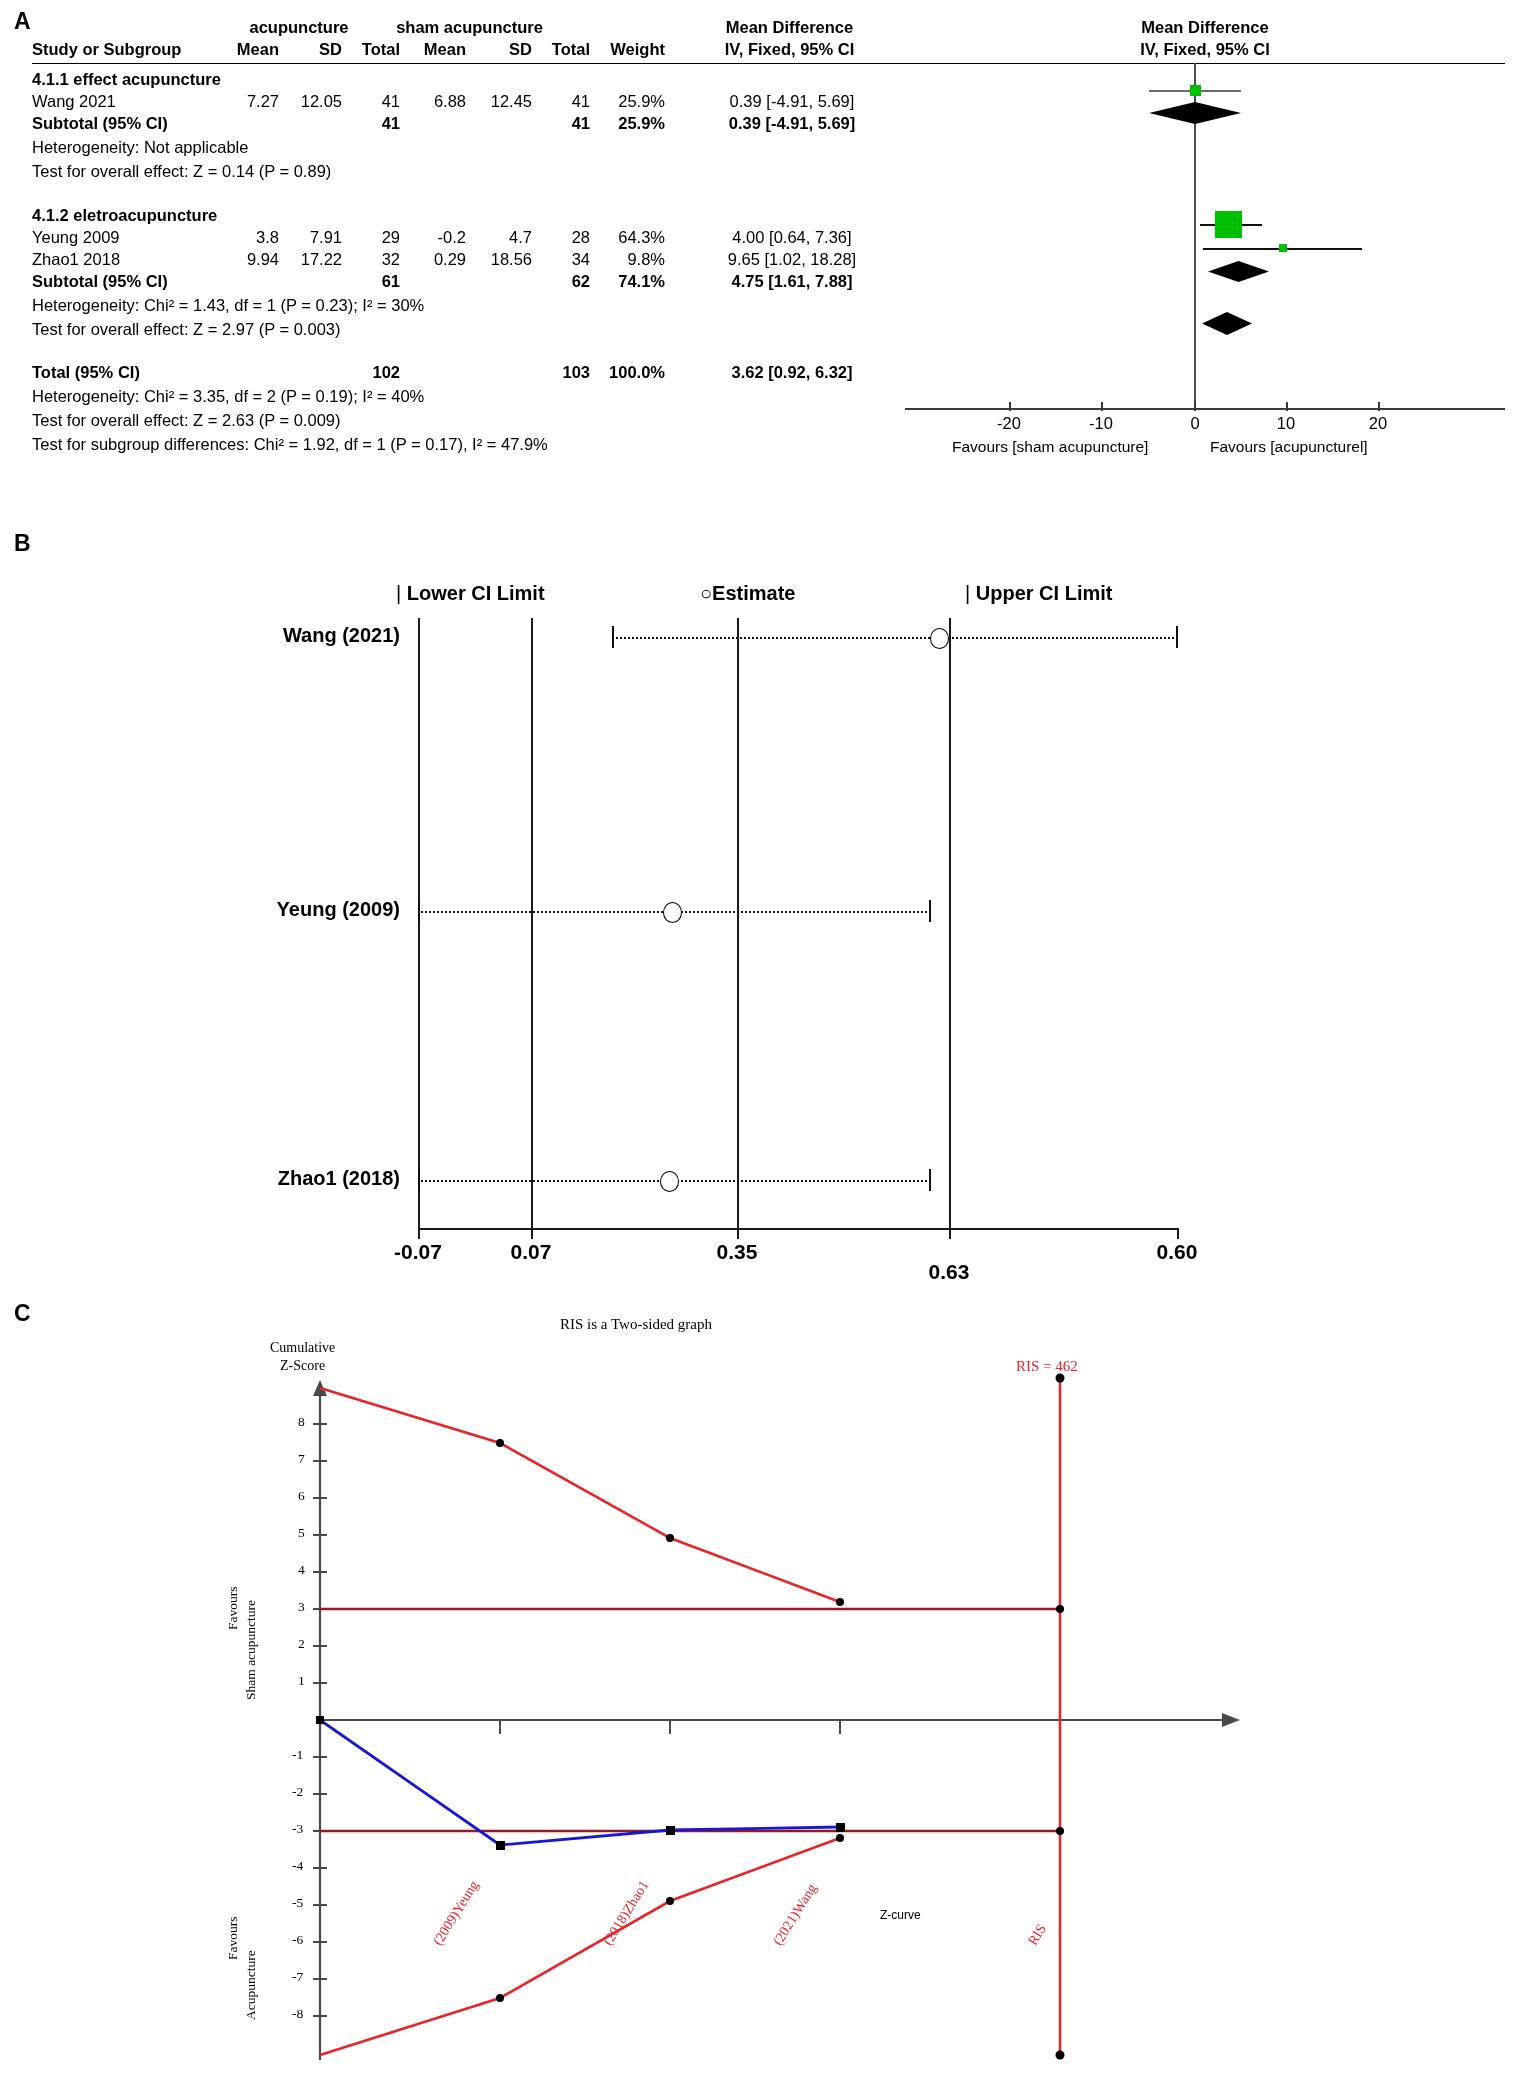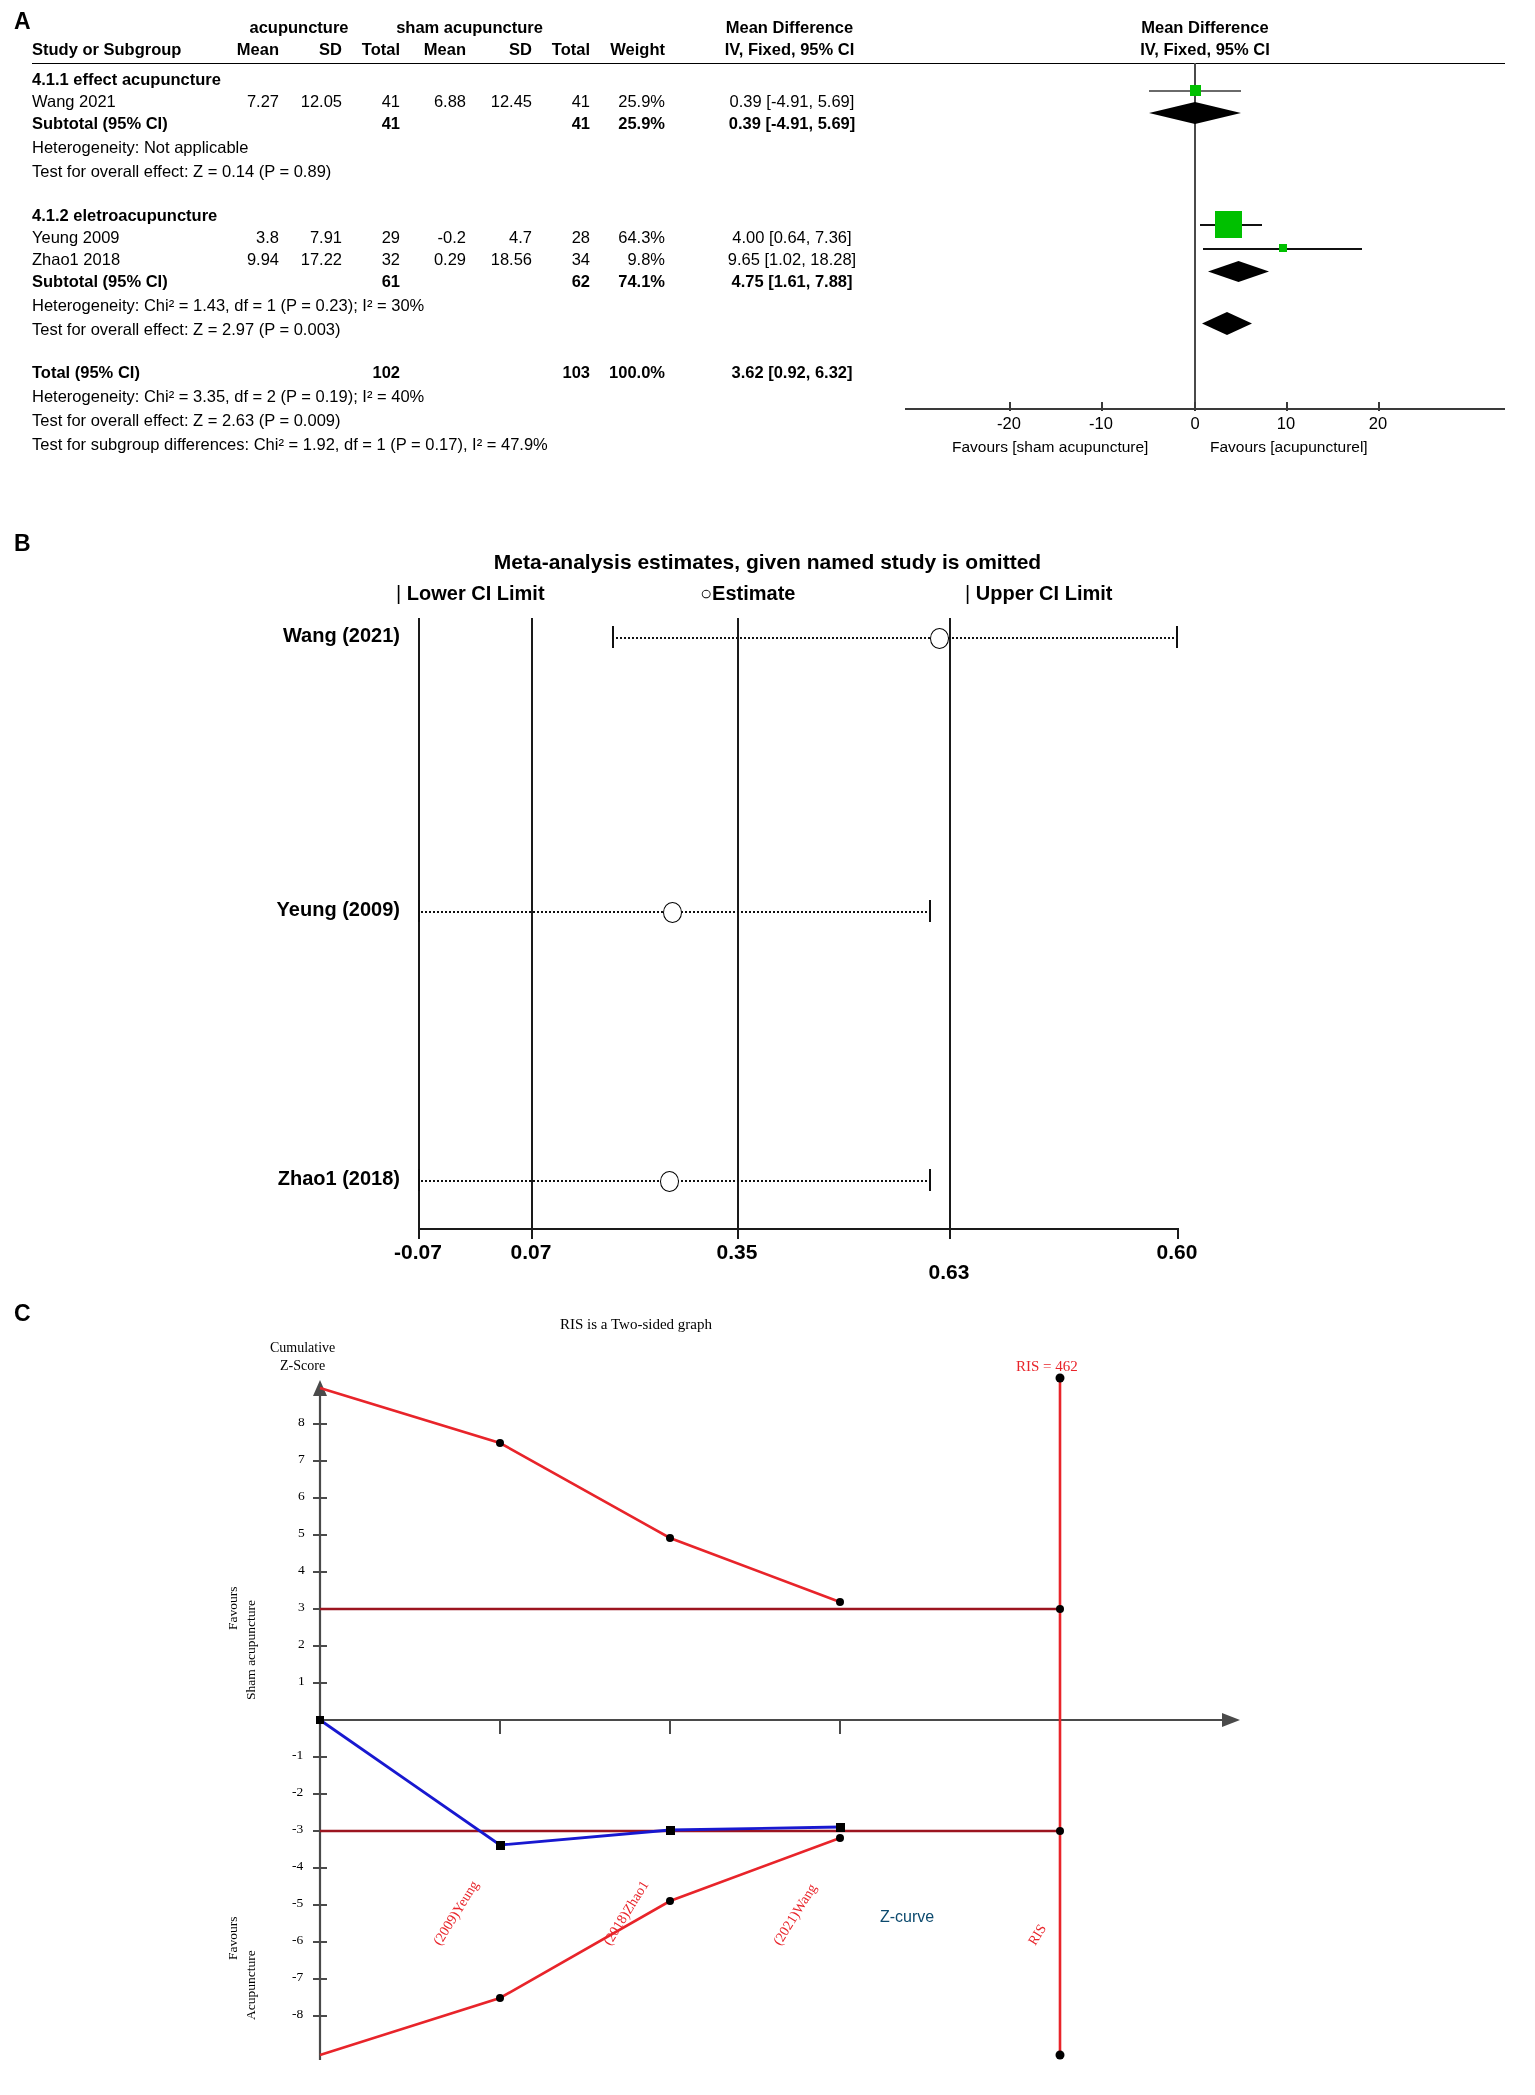--- a/index.html
+++ b/index.html
@@ -187,21 +187,20 @@
     <div class="fp-ticklab" style="left:433px;top:396px;width:80px;">20</div>
 
     <div class="fp-favour" style="left:47px;top:420px;">Favours [sham acupuncture]</div>
     <div class="fp-favour" style="left:305px;top:420px;">Favours [acupuncturel]</div>
   </div>
 </div>
 
 <div id="panelB">
   <div class="panel-letter" style="left:14px;top:-10px;">B</div>
 
-  <div id="infl-title" style="top:10px;">Meta-analysis estimates, given named study is omitted</div>
 
   <div class="infl-key" style="left:396px;top:42px;">
     <span style="font-weight:normal;">|&nbsp;</span><span>Lower CI Limit</span>
   </div>
   <div class="infl-key" style="left:700px;top:42px;">
     <span style="font-weight:normal;">○</span><span>Estimate</span>
   </div>
   <div class="infl-key" style="left:965px;top:42px;">
     <span style="font-weight:normal;">|&nbsp;</span><span>Upper CI Limit</span>
   </div>
@@ -256,21 +255,21 @@
   <div class="tsa-ylab" style="left:225px;top:330px;">Favours</div>
   <div class="tsa-ylab" style="left:243px;top:400px;">Sham acupuncture</div>
   <div class="tsa-ylab" style="left:225px;top:660px;">Favours</div>
   <div class="tsa-ylab" style="left:243px;top:720px;">Acupuncture</div>
 
   <div class="tsa-studylab" style="left:430px;top:640px;">(2009)Yeung</div>
   <div class="tsa-studylab" style="left:600px;top:640px;">(2018)Zhao1</div>
   <div class="tsa-studylab" style="left:770px;top:640px;">(2021)Wang</div>
   <div class="tsa-studylab" style="left:1025px;top:640px;">RIS</div>
 
-  <div class="tsa-txt" style="left:880px;top:608px;font-size:16px;color:#0c4a6e;font-family:'Liberation Sans',sans-serif;">Z-curve</div>
+  <div class="tsa-txt" style="left:880px;top:608px;font-size:12px;color:#000000;font-family:'Liberation Sans',sans-serif;">Z-curve</div>
 
   <div class="tsa-tick" style="left:298px;top:114px;">8</div>
   <div class="tsa-tick" style="left:298px;top:151px;">7</div>
   <div class="tsa-tick" style="left:298px;top:188px;">6</div>
   <div class="tsa-tick" style="left:298px;top:225px;">5</div>
   <div class="tsa-tick" style="left:298px;top:262px;">4</div>
   <div class="tsa-tick" style="left:298px;top:299px;">3</div>
   <div class="tsa-tick" style="left:298px;top:336px;">2</div>
   <div class="tsa-tick" style="left:298px;top:373px;">1</div>
   <div class="tsa-tick" style="left:292px;top:447px;">-1</div>

